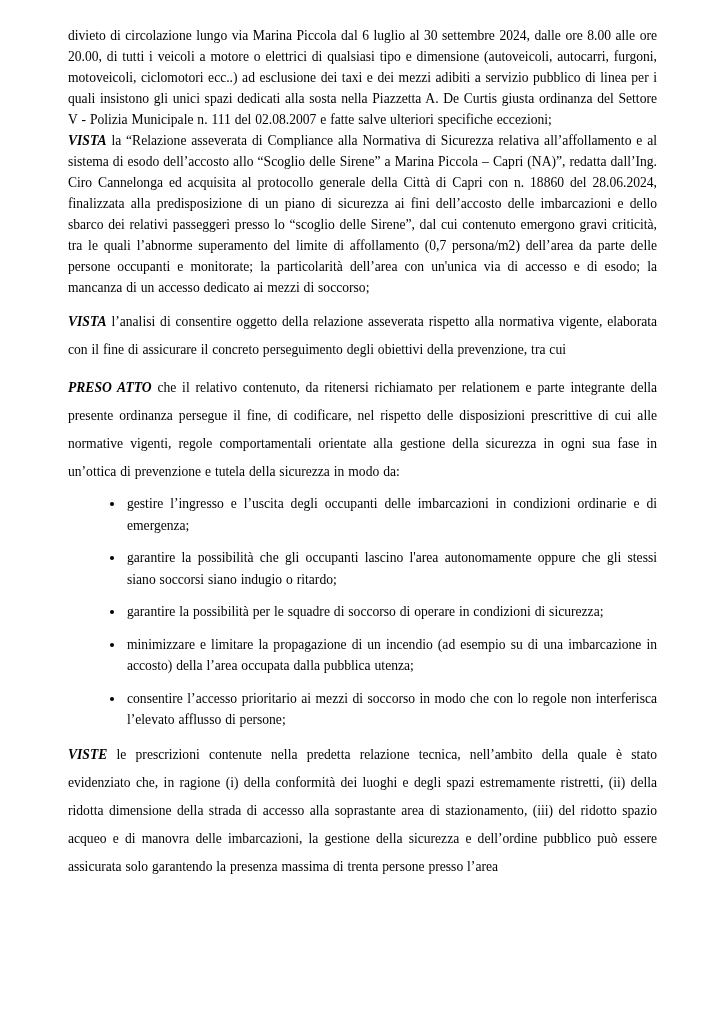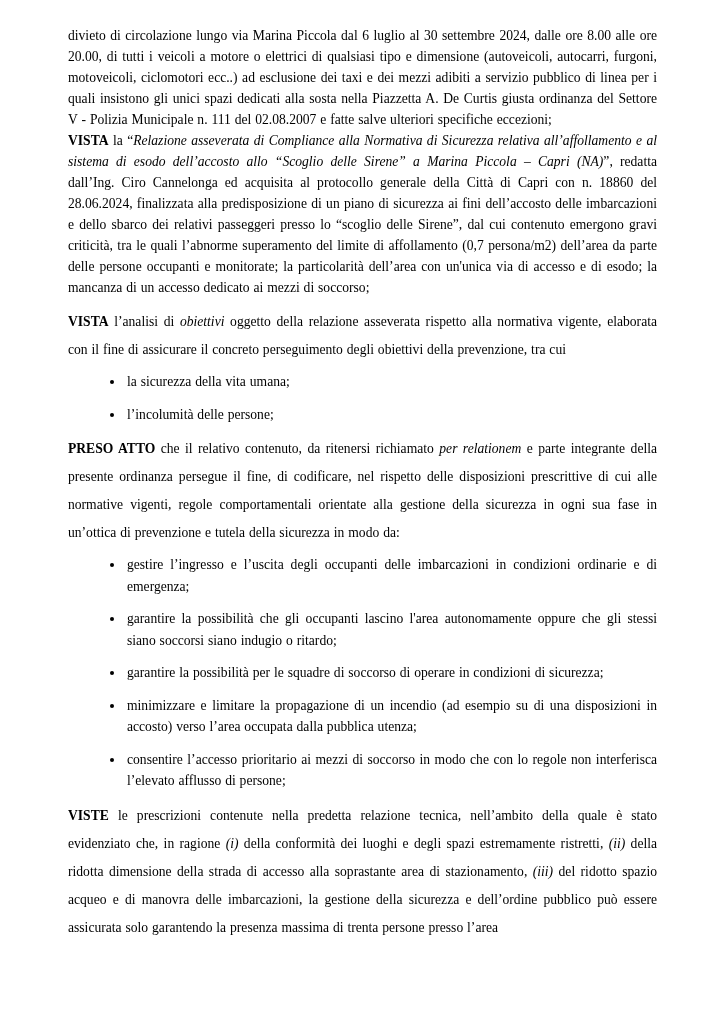--- a/index.html
+++ b/index.html
@@ -36,36 +36,32 @@
   }
   ul.bullets li {
     list-style: disc outside;
     text-align: justify;
     line-height: 21.5px;
     margin-bottom: 11px;
     padding-left: 2px;
     word-spacing: 0.5px;
   }
   ul.bullets li:last-child { margin-bottom: 0; }
-  .b { font-weight: bold; }
-  .i { font-style: italic; }
+  .b { font-weight: bold; font-style: italic; }
+  .i { }
 </style>
 </head>
 <body>
 
 <div id="doc">
     <p class="para tight"><span>divieto di circolazione lungo via Marina Piccola dal 6 luglio al 30 settembre 2024, dalle ore 8.00 alle ore 20.00, di tutti i veicoli a motore o elettrici di qualsiasi tipo e dimensione (autoveicoli, autocarri, furgoni, motoveicoli, ciclomotori ecc..) ad esclusione dei taxi e dei mezzi adibiti a servizio pubblico di linea per i quali insistono gli unici spazi dedicati alla sosta nella Piazzetta A. De Curtis giusta ordinanza del Settore V - Polizia Municipale n. 111 del 02.08.2007 e fatte salve ulteriori specifiche eccezioni;</span></p>
     <p class="para tight"><span class="b">VISTA</span><span> la “</span><span class="i">Relazione asseverata di Compliance alla Normativa di Sicurezza relativa all’affollamento e al sistema di esodo dell’accosto allo “Scoglio delle Sirene” a Marina Piccola – Capri (NA)</span><span>”, redatta dall’Ing. Ciro Cannelonga ed acquisita al protocollo generale della Città di Capri con  n. 18860 del 28.06.2024, finalizzata alla predisposizione di un piano di sicurezza ai fini dell’accosto delle imbarcazioni e dello sbarco dei relativi passeggeri presso lo “scoglio delle Sirene”, dal cui contenuto emergono gravi criticità, tra le quali l’abnorme superamento del limite di affollamento (0,7 persona/m2) dell’area da parte delle persone occupanti e monitorate; la particolarità dell’area con un'unica via di accesso e di esodo; la mancanza di un accesso dedicato ai mezzi di soccorso;</span></p>
-    <p class="para wide"><span class="b">VISTA</span><span> l’analisi di </span><span class="i">obiettivi</span><span> oggetto della relazione asseverata rispetto alla normativa vigente, elaborata con il fine di assicurare il concreto perseguimento degli obiettivi della prevenzione, tra cui</span></p>
-    <ul class="bullets">
-      <li><span>la sicurezza della vita umana;</span></li>
-      <li><span>l’incolumità delle persone;</span></li>
-    </ul>
+    <p class="para wide"><span class="b">VISTA</span><span> l’analisi di </span><span class="i">consentire</span><span> oggetto della relazione asseverata rispetto alla normativa vigente, elaborata con il fine di assicurare il concreto perseguimento degli obiettivi della prevenzione, tra cui</span></p>
     <p class="para wide"><span class="b">PRESO ATTO</span><span> che il relativo contenuto, da ritenersi richiamato </span><span class="i">per relationem</span><span> e parte integrante della presente ordinanza persegue il fine, di codificare, nel rispetto delle disposizioni prescrittive di cui alle normative vigenti, regole comportamentali orientate alla gestione della sicurezza in ogni sua fase in un’ottica di prevenzione e tutela della sicurezza in modo da:</span></p>
     <ul class="bullets">
       <li><span>gestire l’ingresso e l’uscita degli occupanti delle imbarcazioni in condizioni ordinarie e di emergenza;</span></li>
       <li><span>garantire la possibilità che gli occupanti lascino l'area autonomamente oppure che gli stessi siano soccorsi siano indugio o ritardo;</span></li>
       <li><span>garantire la possibilità per le squadre di soccorso di operare in condizioni di sicurezza;</span></li>
-      <li><span>minimizzare e limitare la propagazione di un incendio (ad esempio su di una disposizioni in accosto) verso l’area occupata dalla pubblica utenza;</span></li>
+      <li><span>minimizzare e limitare la propagazione di un incendio (ad esempio su di una imbarcazione in accosto) della l’area occupata dalla pubblica utenza;</span></li>
       <li><span>consentire l’accesso prioritario ai mezzi di soccorso in modo che con lo regole non interferisca l’elevato afflusso di persone;</span></li>
     </ul>
     <p class="para wide"><span class="b">VISTE</span><span> le prescrizioni contenute nella predetta relazione tecnica, nell’ambito della quale è stato evidenziato che, in ragione </span><span class="i">(i)</span><span> della conformità dei luoghi e degli spazi estremamente ristretti, </span><span class="i">(ii)</span><span> della ridotta dimensione della strada di accesso alla soprastante area di stazionamento, </span><span class="i">(iii)</span><span> del ridotto spazio acqueo e di manovra delle imbarcazioni, la gestione della sicurezza e dell’ordine pubblico può essere assicurata solo garantendo la presenza massima di trenta persone presso l’area</span></p>
   </div>
 
 </body></html>

